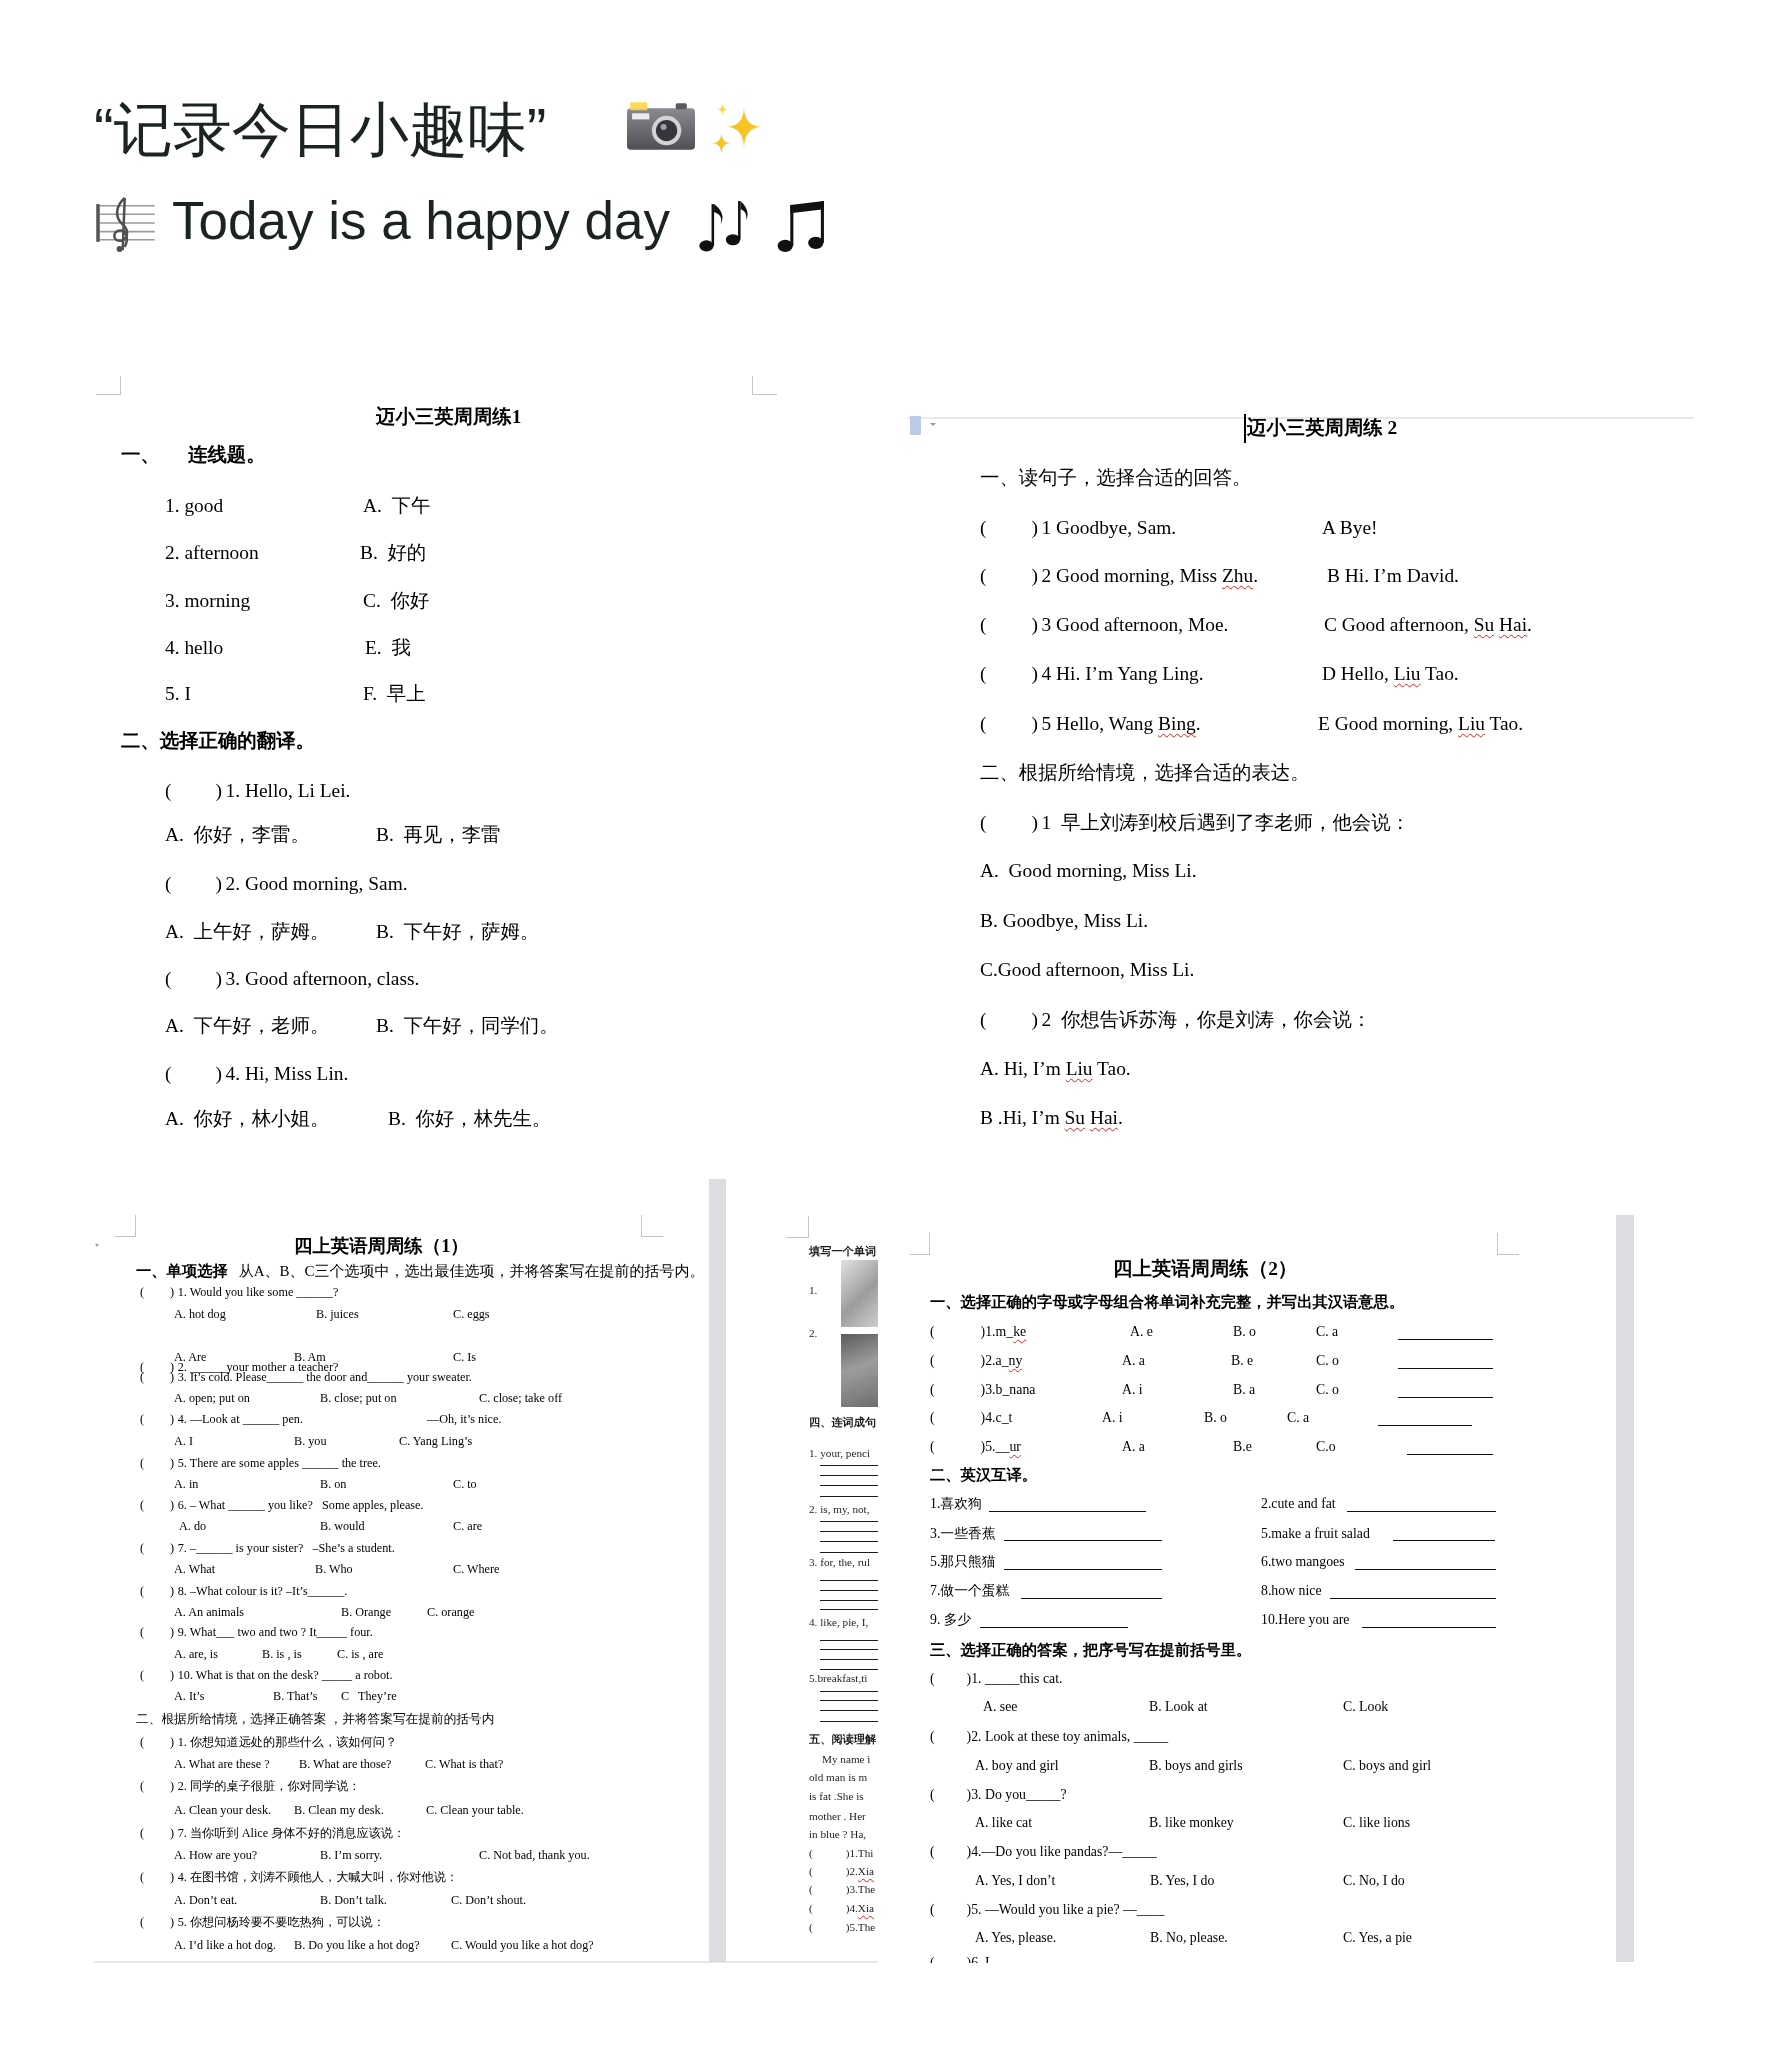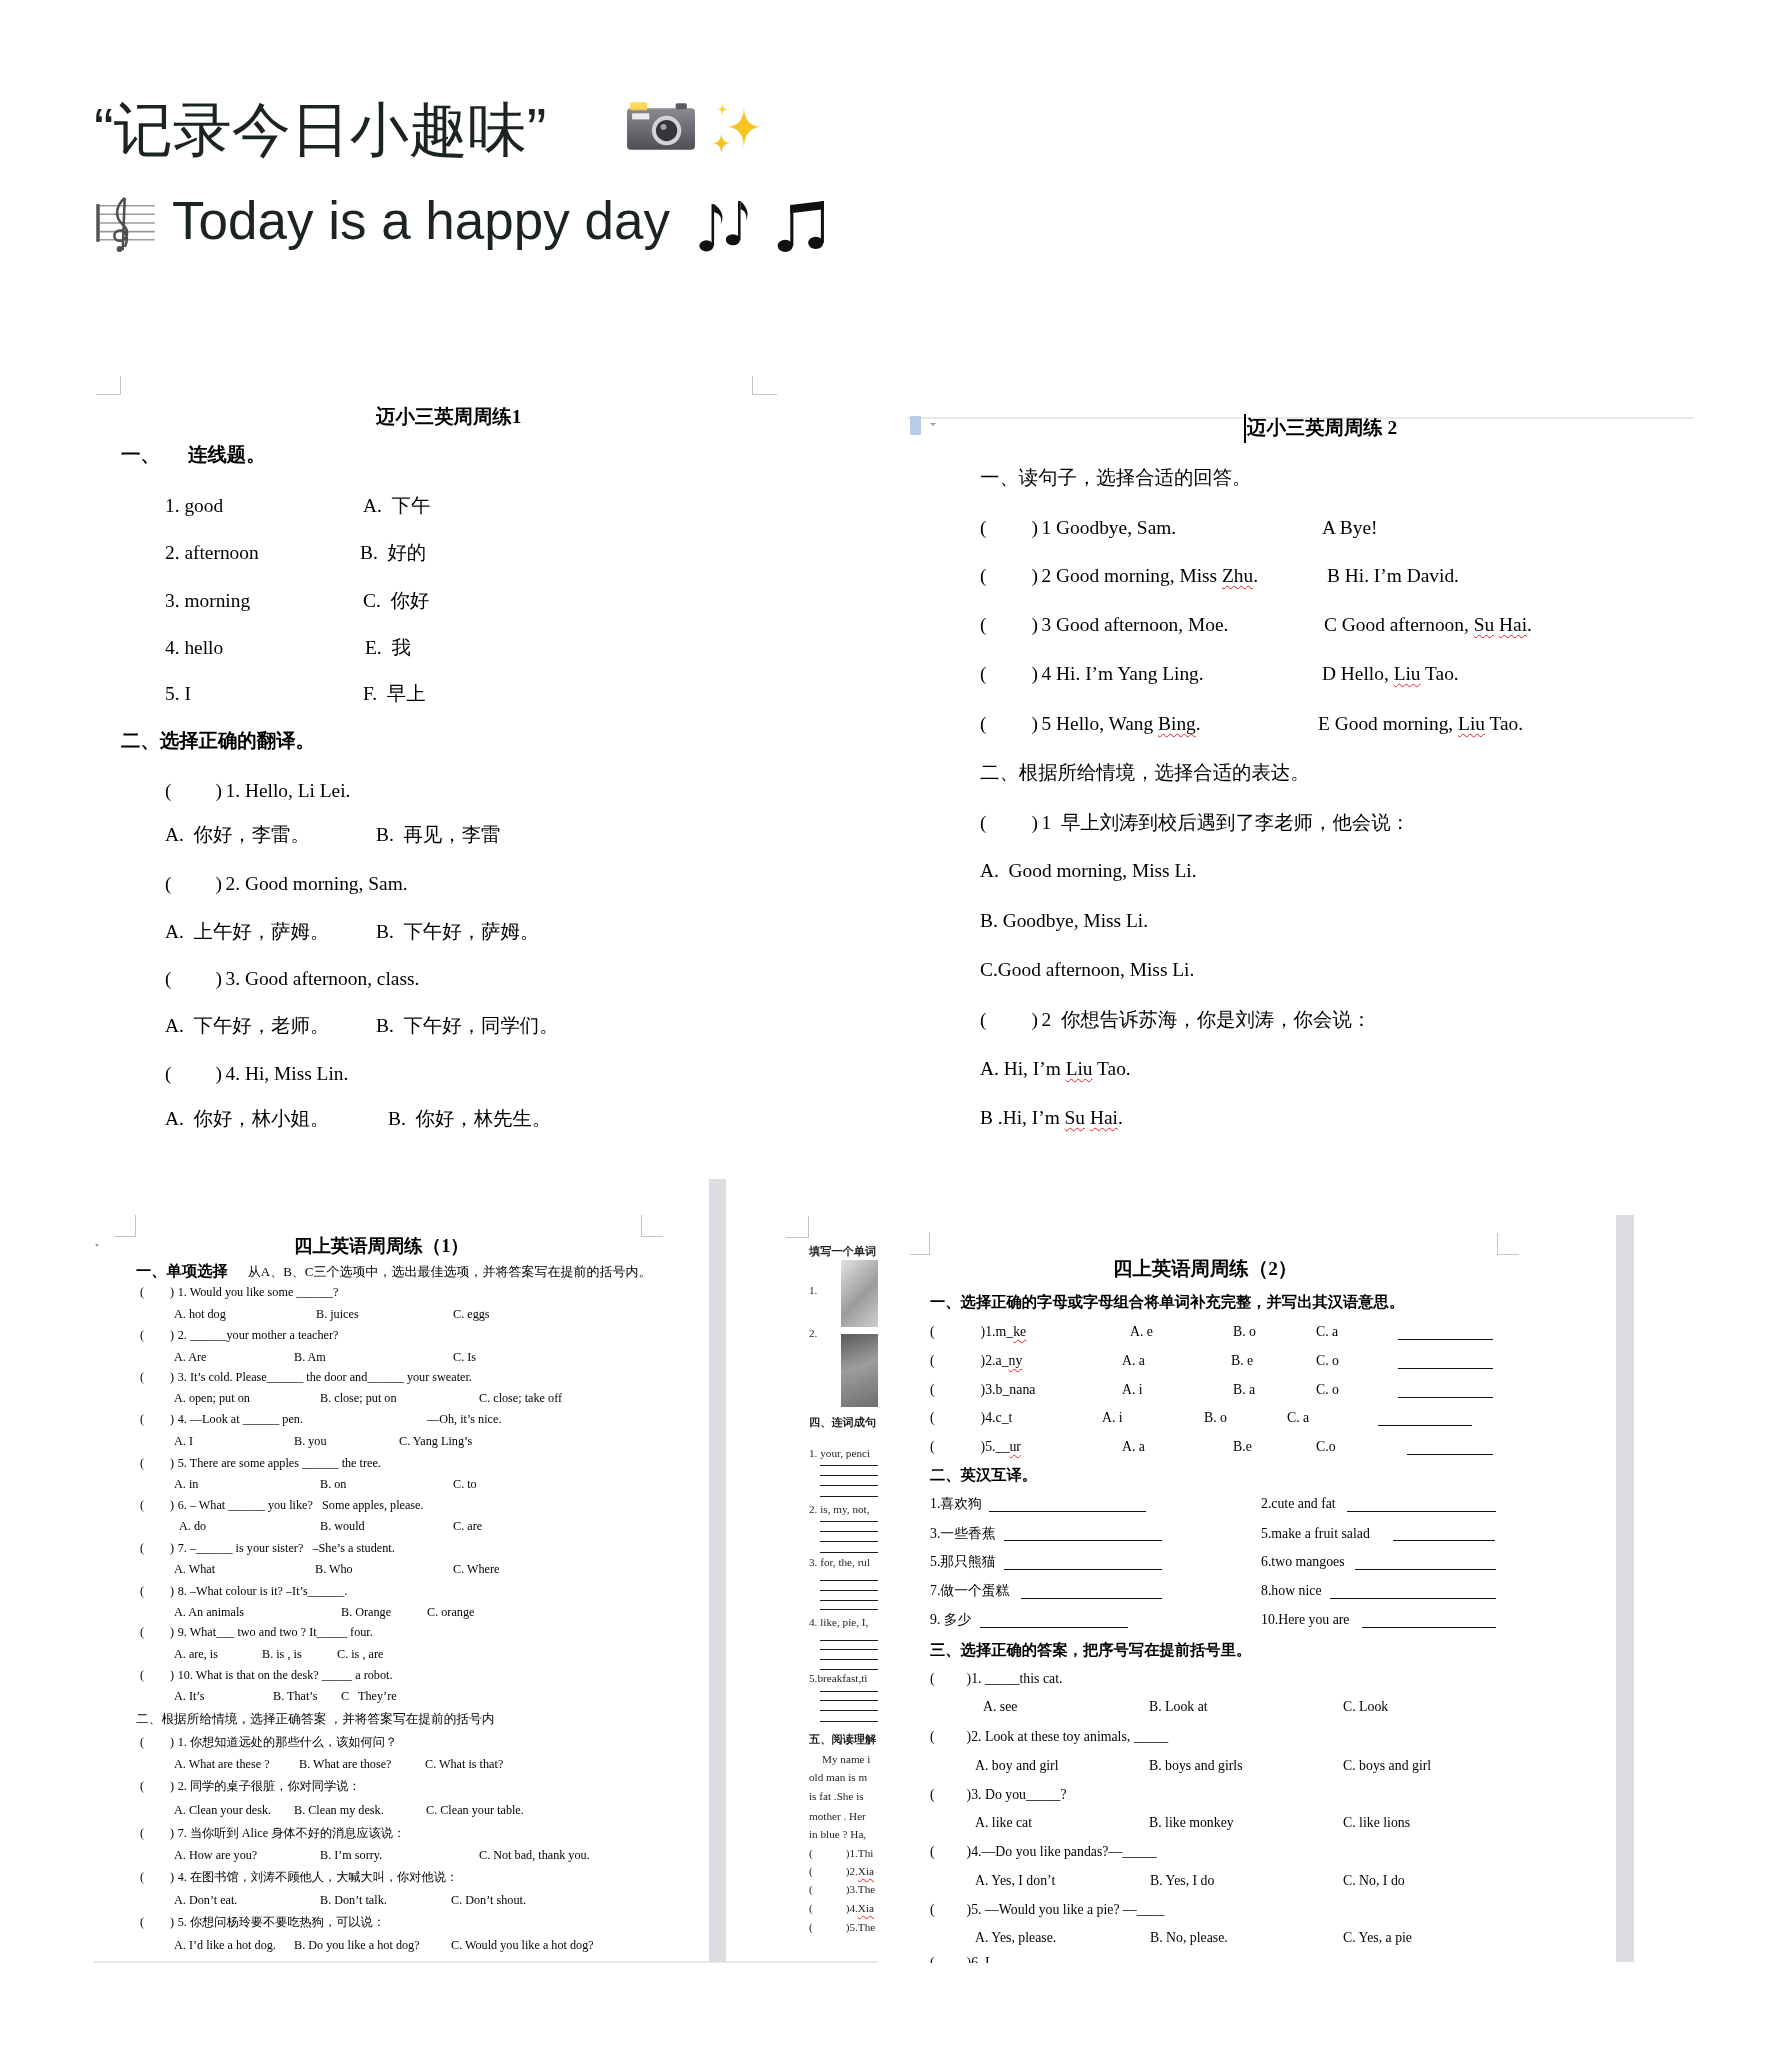--- a/index.html
+++ b/index.html
@@ -160,28 +160,28 @@
   <div class="abs f38" style="left:980px;top:1057px"><span>A. Hi, I’m </span><span class="sp">Liu</span><span> Tao.</span></div>
   <div class="abs f38" style="left:980px;top:1106px"><span>B .Hi, I’m </span><span class="sp">Su</span><span> </span><span class="sp">Hai</span><span>.</span></div>
 </div>
 
 <div>
   <div class="corner l" style="left:114px;top:1215px;width:22px;height:22.4px"></div>
   <div class="corner r" style="left:641px;top:1215px;width:22.4px;height:22.4px"></div>
   <div class="tri" style="left:95px;top:1244px;border-left-width:2.5px;border-right-width:2.5px;border-top-width:3.1px"></div>
 
   <div class="abs f36 b" style="left:294px;top:1234px">四上英语周周练（1）</div>
-  <div class="abs f24" style="left:136px;top:1263px"><span class="b" style="font-size:15.3px">一、单项选择</span><span style="margin-left:20px;font-size:13px">从A、B、C三个选项中，选出最佳选项，并将答案写在提前的括号内。</span></div>
+  <div class="abs f24" style="left:136px;top:1263px"><span class="b" style="font-size:15.3px">一、单项选择</span><span style="margin-left:11px;font-size:15px">从A、B、C三个选项中，选出最佳选项，并将答案写在提前的括号内。</span></div>
 
   <div class="abs f24" style="left:140px;top:1285px"><span>(</span><span class="gap" style="width:26px"></span><span>)</span><span class="qt">1. Would you like some ______?</span></div>
   <div class="abs f24" style="left:174px;top:1307px">A. hot dog</div>
   <div class="abs f24" style="left:316px;top:1307px">B. juices</div>
   <div class="abs f24" style="left:453px;top:1307px">C. eggs</div>
 
-  <div class="abs f24" style="left:140px;top:1328px"><span>(</span><span class="gap" style="width:26px"></span><span>)</span><span class="qt">2. ______your mother a teacher?</span></div>
+  <div class="abs f24" style="left:140px;top:1360px"><span>(</span><span class="gap" style="width:26px"></span><span>)</span><span class="qt">2. ______your mother a teacher?</span></div>
   <div class="abs f24" style="left:174px;top:1350px">A. Are</div>
   <div class="abs f24" style="left:294px;top:1350px">B. Am</div>
   <div class="abs f24" style="left:453px;top:1350px">C. Is</div>
 
   <div class="abs f24" style="left:140px;top:1370px"><span>(</span><span class="gap" style="width:26px"></span><span>)</span><span class="qt">3. It’s cold. Please______ the door and______ your sweater.</span></div>
   <div class="abs f24" style="left:174px;top:1391px">A. open; put on</div>
   <div class="abs f24" style="left:320px;top:1391px">B. close; put on</div>
   <div class="abs f24" style="left:479px;top:1391px">C. close; take off</div>
 
   <div class="abs f24" style="left:140px;top:1412px"><span>(</span><span class="gap" style="width:26px"></span><span>)</span><span class="qt">4. —Look at ______ pen.</span></div>

